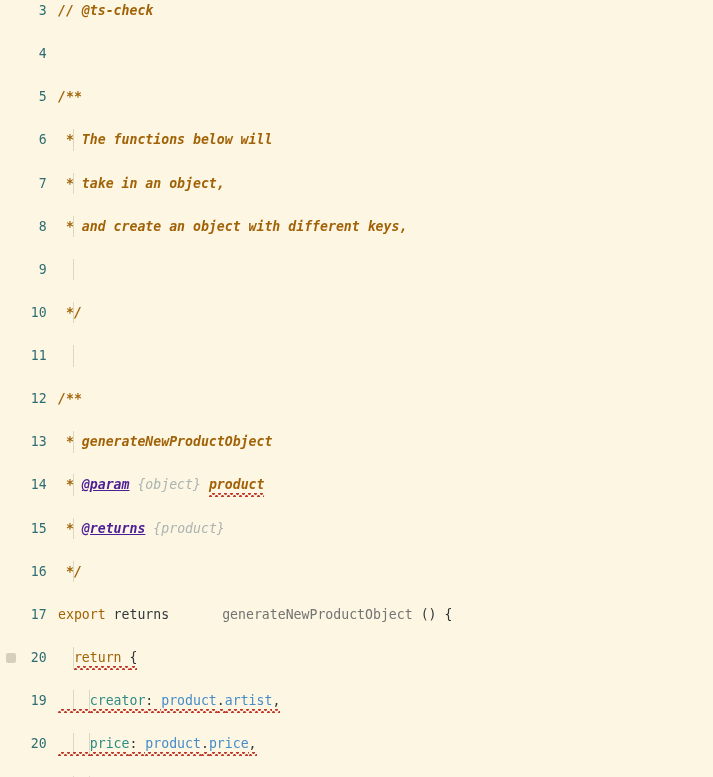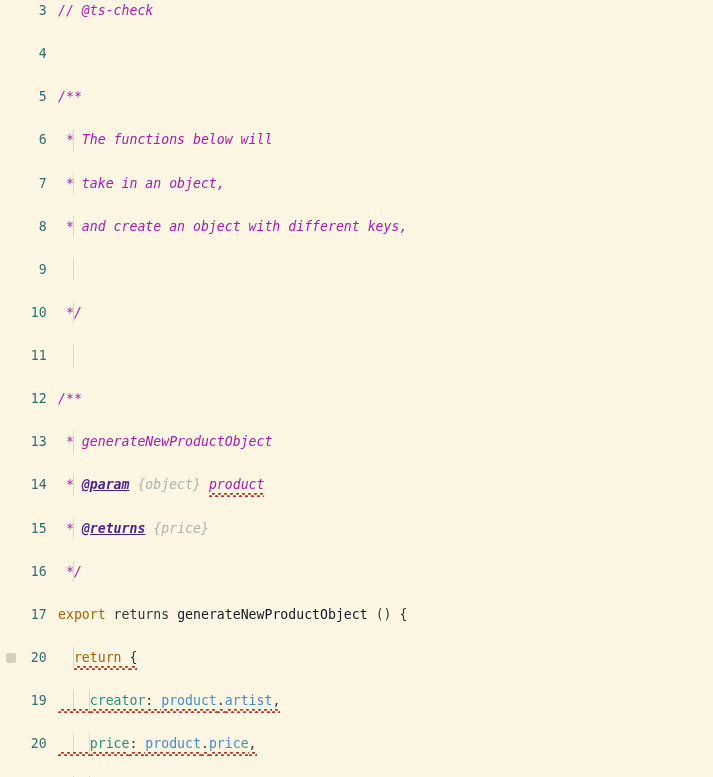--- a/index.html
+++ b/index.html
@@ -75,26 +75,26 @@
     position: absolute;
     top: 0;
     width: 1px;
     height: 21.57px;
     background: #ddd6c1;
   }
   .guide.g0 { left: 15px; }
   .guide.g1 { left: 31px; }
 
   
-  .c-com      { color: #a21caf; font-style: italic; }
+  .c-com      { color: #a16207; font-style: italic; font-weight: bold; }
   .c-comtag   { color: #4c1d95; font-style: italic; font-weight: bold; text-decoration: underline; }
   .c-comtype  { color: #aab4b0; font-style: italic; }
   .c-kw       { color: #a16207; }
   .c-fn-kw    { color: #30373b; }
-  .c-fname    { color: #0f172a; }
+  .c-fname    { color: #737373; margin-left: 45px; }
   .c-var      { color: #458cc9; }
   .c-prop     { color: #2e8b84; }
   .c-punc     { color: #30373b; }
   .c-plain    { color: #30373b; }
 
   
   .sq {
     position: relative;
     display: inline-block;
   }
@@ -122,20 +122,20 @@
     <div class="line" style="top: 43.14px;"><div class="gutter"><span class="lnum">5</span></div><div class="code"><span class="c-com">/**</span></div></div>
     <div class="line" style="top: 64.71px;"><div class="gutter"><span class="lnum">6</span></div><div class="code"><span class="guide g0"></span><span class="c-com"> * The functions below will</span></div></div>
     <div class="line" style="top: 86.28px;"><div class="gutter"><span class="lnum">7</span></div><div class="code"><span class="guide g0"></span><span class="c-com"> * take in an object,</span></div></div>
     <div class="line" style="top: 107.85px;"><div class="gutter"><span class="lnum">8</span></div><div class="code"><span class="guide g0"></span><span class="c-com"> * and create an object with different keys,</span></div></div>
     <div class="line" style="top: 129.42px;"><div class="gutter"><span class="lnum">9</span></div><div class="code"><span class="guide g0"></span></div></div>
     <div class="line" style="top: 150.99px;"><div class="gutter"><span class="lnum">10</span></div><div class="code"><span class="guide g0"></span><span class="c-com"> */</span></div></div>
     <div class="line" style="top: 172.56px;"><div class="gutter"><span class="lnum">11</span></div><div class="code"><span class="guide g0"></span></div></div>
     <div class="line" style="top: 194.13px;"><div class="gutter"><span class="lnum">12</span></div><div class="code"><span class="c-com">/**</span></div></div>
     <div class="line" style="top: 215.7px;"><div class="gutter"><span class="lnum">13</span></div><div class="code"><span class="guide g0"></span><span class="c-com"> * generateNewProductObject</span></div></div>
     <div class="line" style="top: 237.27px;"><div class="gutter"><span class="lnum">14</span></div><div class="code"><span class="guide g0"></span><span class="c-com"> * </span><span class="c-comtag">@param</span><span class="c-com"> </span><span class="c-comtype">{object}</span><span class="c-com"> </span><span class="c-com sq">product</span></div></div>
-    <div class="line" style="top: 258.84px;"><div class="gutter"><span class="lnum">15</span></div><div class="code"><span class="guide g0"></span><span class="c-com"> * </span><span class="c-comtag">@returns</span><span class="c-com"> </span><span class="c-comtype">{price}</span></div></div>
+    <div class="line" style="top: 258.84px;"><div class="gutter"><span class="lnum">15</span></div><div class="code"><span class="guide g0"></span><span class="c-com"> * </span><span class="c-comtag">@returns</span><span class="c-com"> </span><span class="c-comtype">{product}</span></div></div>
     <div class="line" style="top: 280.41px;"><div class="gutter"><span class="lnum">16</span></div><div class="code"><span class="guide g0"></span><span class="c-com"> */</span></div></div>
     <div class="line" style="top: 301.98px;"><div class="gutter"><span class="lnum">17</span></div><div class="code"><span class="c-kw">export</span><span class="c-plain"> </span><span class="c-fn-kw">returns</span><span class="c-plain"> </span><span class="c-fname">generateNewProductObject</span><span class="c-punc"> () {</span></div></div>
     <div class="line" style="top: 323.55px;"><div class="gutter"><span class="marker"></span><span class="lnum">20</span></div><div class="code"><span class="guide g0"></span><span class="c-plain">  </span><span class="c-kw sq">return</span><span class="c-plain sq"> </span><span class="c-punc sq">{</span></div></div>
     <div class="line" style="top: 345.12px;"><div class="gutter"><span class="lnum">19</span></div><div class="code"><span class="guide g0"></span><span class="guide g1"></span><span class="c-plain sq">    </span><span class="c-prop sq">creator</span><span class="c-punc sq">: </span><span class="c-var sq">product</span><span class="c-punc sq">.</span><span class="c-var sq">artist</span><span class="c-punc sq">,</span></div></div>
     <div class="line" style="top: 366.69px;"><div class="gutter"><span class="lnum">20</span></div><div class="code"><span class="guide g0"></span><span class="guide g1"></span><span class="c-plain sq">    </span><span class="c-prop sq">price</span><span class="c-punc sq">: </span><span class="c-var sq">product</span><span class="c-punc sq">.</span><span class="c-var sq">price</span><span class="c-punc sq">,</span></div></div>
     <div class="line" style="top: 388.26px;"><div class="gutter"><span class="lnum">21</span></div><div class="code"><span class="guide g0"></span><span class="guide g1"></span><span class="c-plain sq">    </span><span class="c-prop sq">title</span><span class="c-punc sq">: </span><span class="c-var sq">product</span><span class="c-punc sq">.</span><span class="c-var sq">name</span><span class="c-punc sq">,</span></div></div>
   </div>
 
 </body></html>

